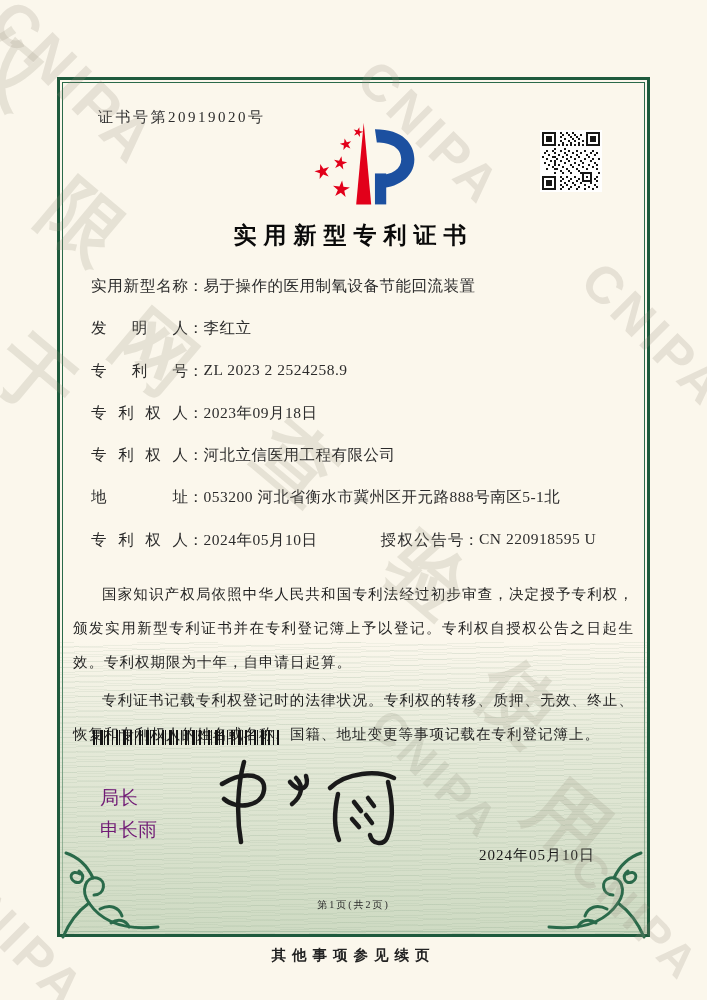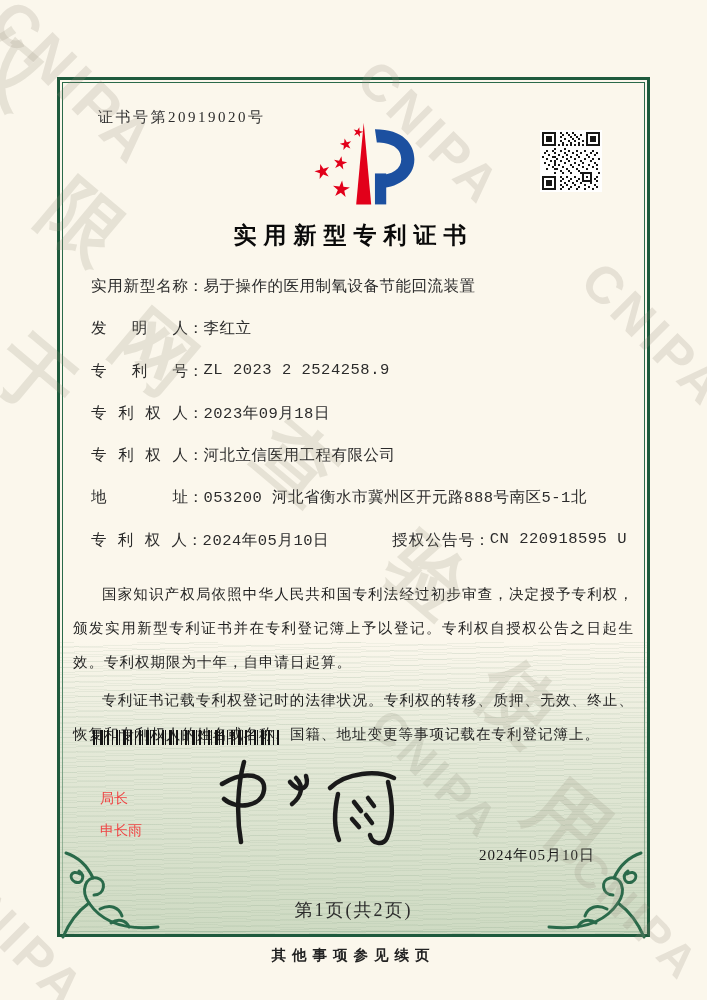--- a/index.html
+++ b/index.html
@@ -49,43 +49,43 @@
   .logo{position:absolute;left:238px;top:32px;}
   .qr{position:absolute;left:480px;top:50px;width:58px;height:58px;background:#fff;padding:2px;}
   .title{position:absolute;left:0;right:0;top:140px;text-align:center;
          font-size:23px;font-weight:bold;letter-spacing:7px;color:#0a0a0a;}
 
   
   .fields{position:absolute;left:31px;top:196px;right:20px;font-size:15.5px;color:#2b2b2b;}
   .row{height:42.3px;display:flex;white-space:nowrap;}
   .lbl{display:inline-block;width:97px;text-align:justify;text-align-last:justify;}
   .lbl2{display:inline-block;width:83px;text-align:justify;text-align-last:justify;margin-left:63px;}
-  .val{letter-spacing:0.5px;font-family:Liberation Mono, monospace;}
+  .val{letter-spacing:0.5px;}
 
   
   .paras{position:absolute;left:13px;right:13px;top:497px;font-size:14.5px;line-height:34px;
          color:#1f1f1f;text-align:justify;letter-spacing:1px;}
   .paras p{margin:0 0 4px 0;text-indent:2em;}
 
   
   .barcode{position:absolute;left:33px;top:650px;width:186px;height:15px;
      background:repeating-linear-gradient(90deg,
         #151515 0 2px, transparent 2px 3px,
         #151515 3px 4px, transparent 4px 7px,
         #151515 7px 10px, transparent 10px 11px,
         #151515 11px 12px, transparent 12px 14px,
         #151515 14px 16px, transparent 16px 19px,
         #151515 19px 20px, transparent 20px 23px);}
 
   
   .sig-block{position:absolute;left:40px;top:702px;font-family:"Liberation Sans","DejaVu Sans",sans-serif;
-             font-size:14px;color:#ef4444;line-height:32px;}
+             font-size:19px;color:#701a75;line-height:32px;}
   .sig-svg{position:absolute;left:132px;top:672px;}
   .issue-date{position:absolute;right:52px;top:766px;font-size:15px;letter-spacing:1px;color:#1c1c1c;}
-  .page-info{position:absolute;left:0;right:0;top:818px;text-align:center;font-size:18px;
+  .page-info{position:absolute;left:0;right:0;top:818px;text-align:center;font-size:10px;
              letter-spacing:2px;color:#2b2b2b;}
   .note{position:absolute;left:0;right:0;top:946px;text-align:center;z-index:2;
         font-size:14.5px;letter-spacing:6px;color:#222;font-weight:bold;}
 </style>
 </head>
 <body>
 
 <div class="wm-layer">
   <span class="wm brand wm-a">CNIPA</span>
   <span class="wm brand wm-b">CNIPA</span>

